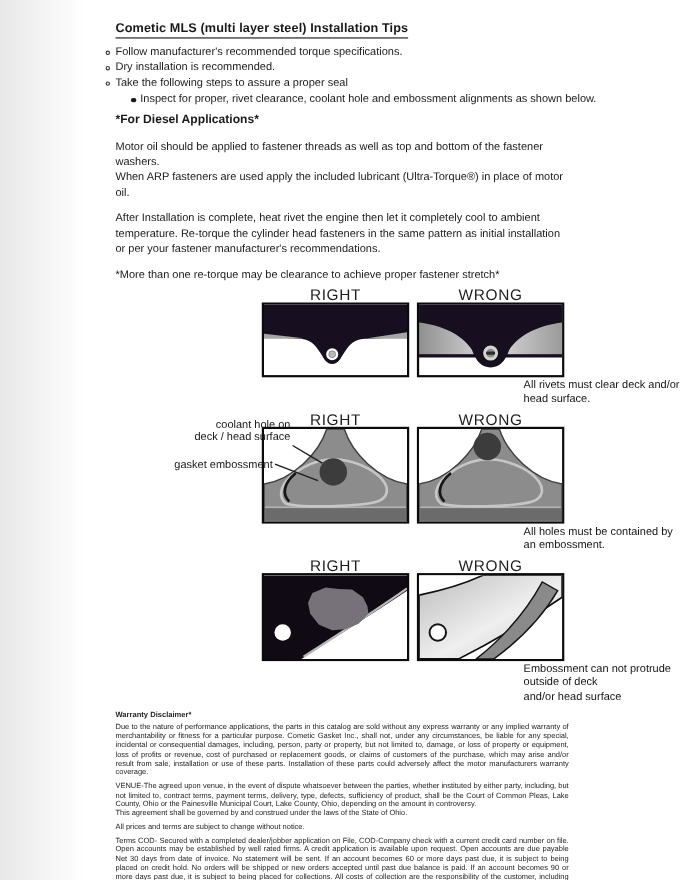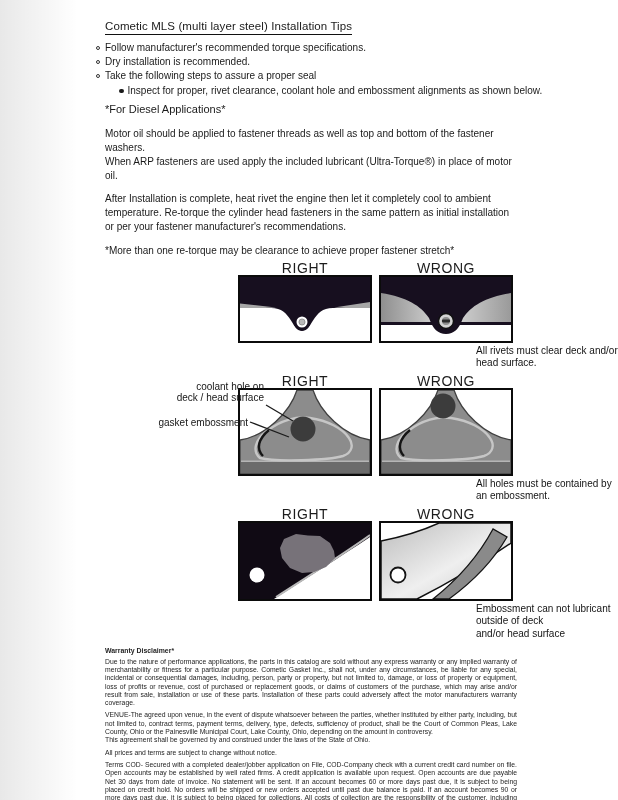--- a/index.html
+++ b/index.html
@@ -5,32 +5,32 @@
   * { margin:0; padding:0; box-sizing:border-box; }
   html,body { background:#ffffff; }
   .page {
     position:relative; width:618px; height:800px; background:#fff;
     font-family:"Liberation Sans", sans-serif; color:#1a1a1a; overflow:hidden;
   }
   .scan-edge { position:absolute; left:0; top:0; bottom:0; width:78px;
     background:linear-gradient(90deg, rgba(0,0,0,0.09), rgba(0,0,0,0)); pointer-events:none; }
 
   
-  .title { margin:20px 0 0 105px; display:inline-block; font-size:11.5px; font-weight:normal;
+  .title { margin:20px 0 0 105px; display:inline-block; font-size:11.5px; font-weight:bold;
     border-bottom:1.5px solid #111; padding-bottom:1.5px; letter-spacing:0.1px; }
 
   
   .bullets { margin:6px 0 0 96px; }
   .b-row { display:flex; align-items:flex-start; line-height:14.4px; font-size:10px; white-space:nowrap;text-align:center; }
   .b-open { width:4px; height:4px; border:1px solid #333; border-radius:50%; flex:none; margin:5px 5px 0 0; }
   .sub { margin-left:23px; }
   .b-dot { width:4.5px; height:4.5px; background:#1a1a1a; border-radius:50%; flex:none; margin:4.8px 4px 0 0; }
 
   
-  .h-diesel { margin:5px 0 12px 105px; font-size:11px; font-weight:normal; }
+  .h-diesel { margin:5px 0 12px 105px; font-size:11px; font-weight:bold; }
   .para { margin:6px 0 0 105px; width:418px; font-size:10px; line-height:13.8px; white-space:pre-line; }
   .para.gap { margin-top:10px; }
 
   
   .pair { margin-left:238px; }
   .labels-row { display:flex; gap:7px; height:15px; }
   .labels-row .dlabel { width:134px; text-align:center; font-size:14px; letter-spacing:0.6px; color:#1c1c1c; }
   .boxes-row { display:flex; gap:7px; }
   .dbox { width:134px; border:2px solid #0b0b0b; background:#fff; flex:none; }
   .dbox svg { display:block; }
@@ -193,21 +193,21 @@
               <stop offset="1" stop-color="#c4c4c4"></stop>
             </linearGradient>
           </defs>
           <rect width="130" height="76" fill="#ffffff"></rect>
           <path d="M0,18 C25,13 45,6 58,0 H130 V20 C98,42 64,62 36,76 H0 Z" fill="url(#g3)" stroke="#101010" stroke-width="1.5"></path>
           <path d="M52,76 C76,57 98,32 112,6 L126,14 C112,38 90,60 68,76 Z" fill="#8a8a8a" stroke="#141414" stroke-width="1.3"></path>
           <circle cx="17" cy="52" r="7.5" fill="#ffffff" stroke="#141414" stroke-width="1.8"></circle>
         </svg>
       </div>
     </div>
-    <div class="caption">Embossment can not lubricant outside of deck
+    <div class="caption">Embossment can not protrude outside of deck
 and/or head surface</div>
   </div>
 
   
   <div class="disclaimer">
     <div class="disc-h">Warranty Disclaimer*</div>
     <div class="disc-p">Due to the nature of performance applications, the parts in this catalog are sold without any express warranty or any implied warranty of merchantability or fitness for a particular purpose.  Cometic Gasket Inc., shall not, under any circumstances, be liable for any special, incidental or consequential damages, including, person, party or property, but not limited to, damage, or loss of property or equipment, loss of profits or revenue, cost of purchased or replacement goods, or claims of customers of the purchase, which may arise and/or result from sale, installation or use of these parts.  Installation of these parts could adversely affect the motor manufacturers warranty coverage.</div>
     <div class="disc-p">VENUE-The agreed upon venue, in the event of dispute whatsoever between the parties, whether instituted by either party, including, but not limited to, contract terms, payment terms, delivery, type, defects, sufficiency of product, shall be the Court of Common Pleas, Lake County, Ohio or the Painesville Municipal Court, Lake County, Ohio, depending on the amount in controversy.
 This agreement shall be governed by and construed under the laws of the State of Ohio.</div>
     <div class="disc-p">All prices and terms are subject to change without notice.</div>

